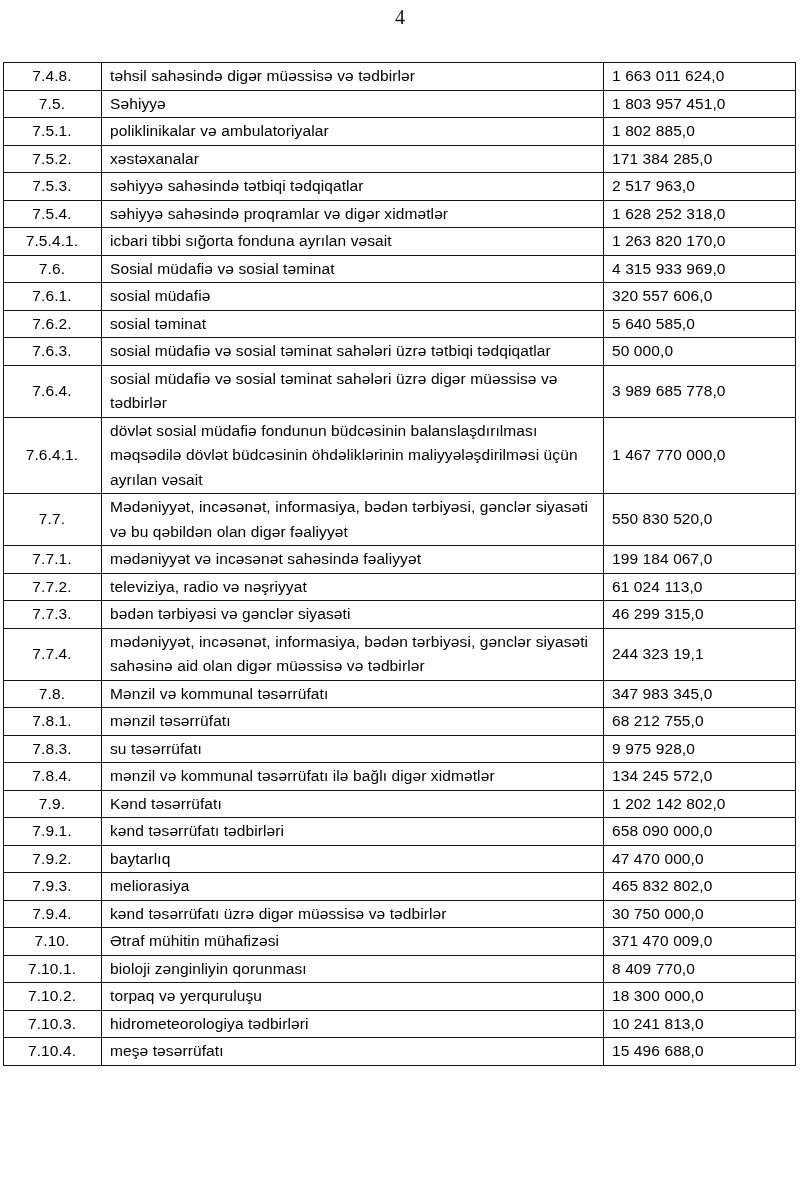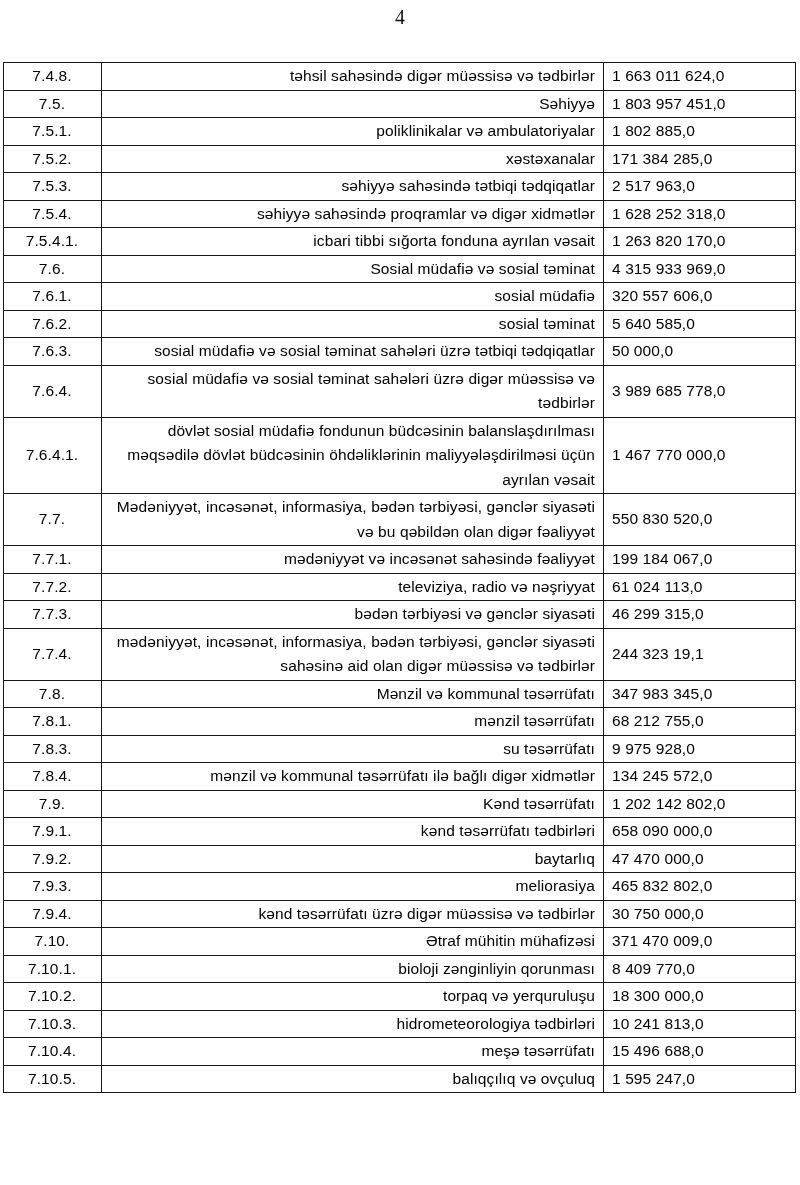--- a/index.html
+++ b/index.html
@@ -46,21 +46,21 @@
     vertical-align: middle;
     letter-spacing: 0.1px;
   }
   td.code {
     text-align: center;
     padding-left: 2px;
     padding-right: 3px;
     white-space: nowrap;
   }
   td.desc {
-    text-align: right;
+    text-align: left;
   }
   td.val {
     text-align: left;
     white-space: nowrap;
   }
 </style>
 </head>
 <body>
 
 <div class="page">
@@ -226,20 +226,15 @@
         <tr>
     <td class="code">7.10.3.</td>
     <td class="desc">hidrometeorologiya tədbirləri</td>
     <td class="val">10 241 813,0</td>
   </tr>
         <tr>
     <td class="code">7.10.4.</td>
     <td class="desc">meşə təsərrüfatı</td>
     <td class="val">15 496 688,0</td>
   </tr>
-        <tr>
-    <td class="code">7.10.5.</td>
-    <td class="desc">balıqçılıq və ovçuluq</td>
-    <td class="val">1 595 247,0</td>
-  </tr>
       </tbody>
   </table>
 </div>
 
 </body></html>

